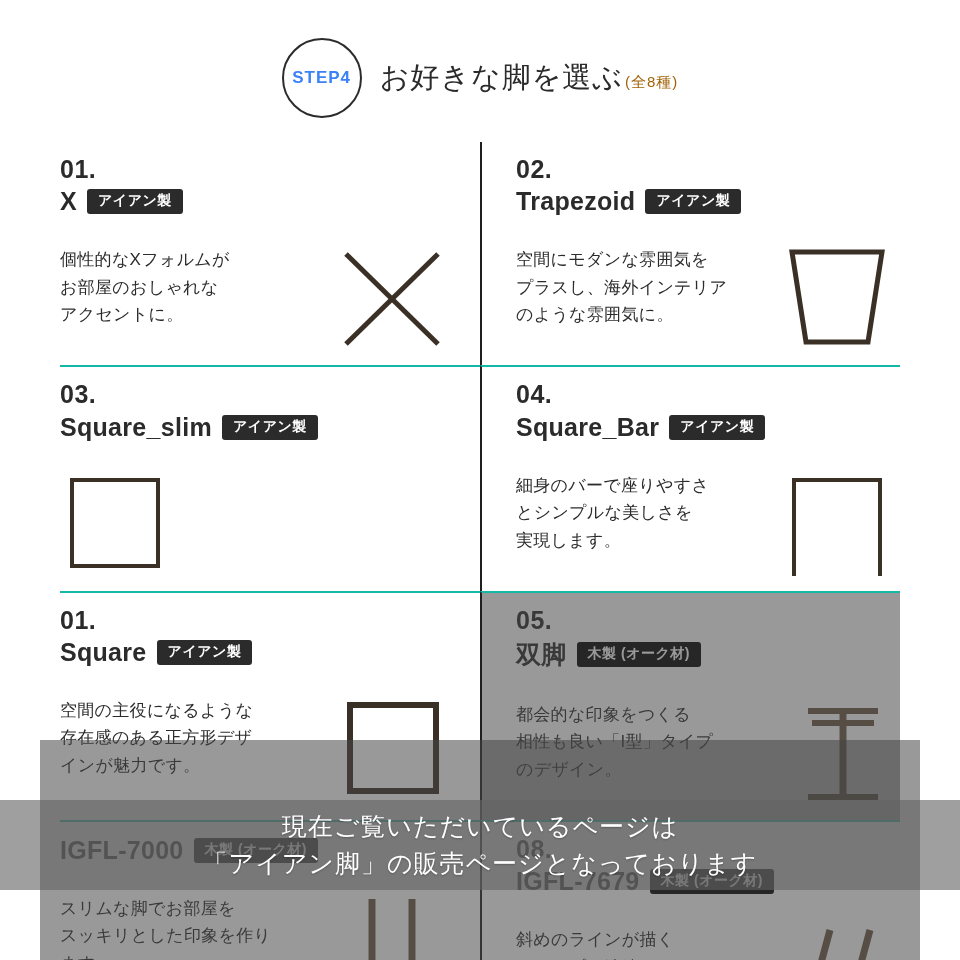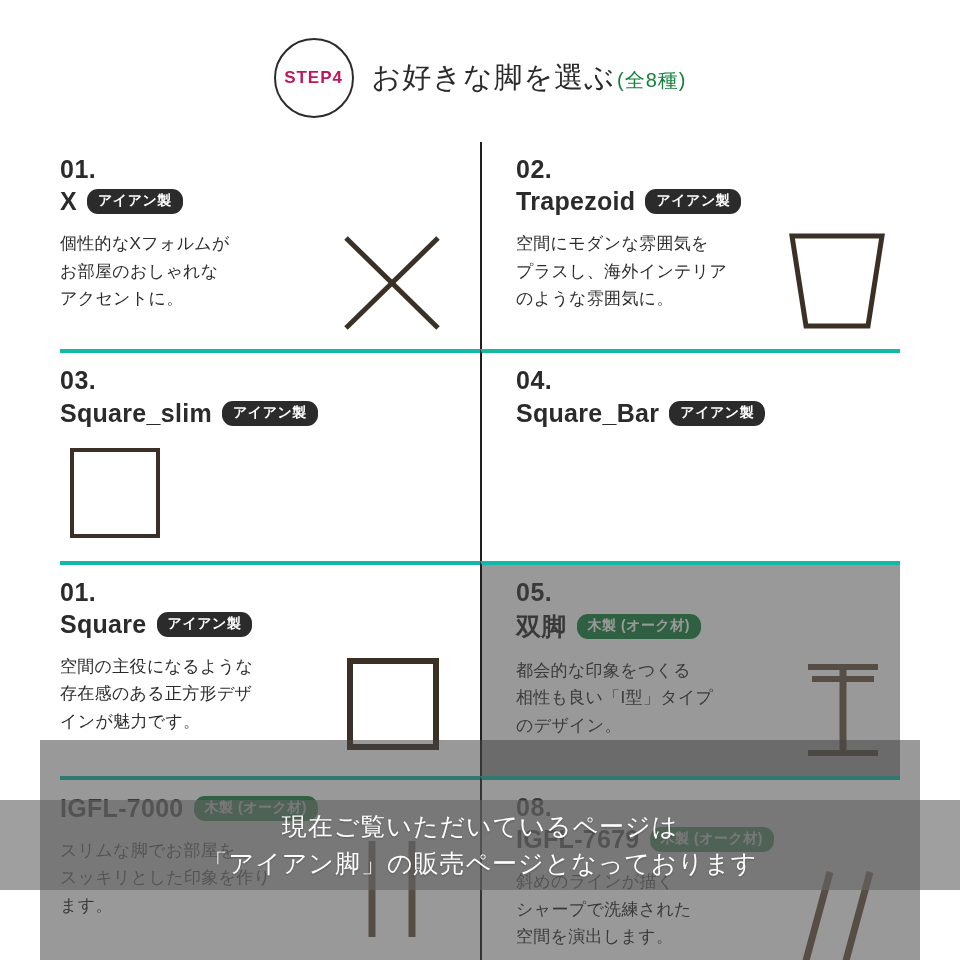--- a/index.html
+++ b/index.html
@@ -26,51 +26,51 @@
     padding-bottom: 14px;
   }
   .step-badge {
     width: 80px; height: 80px;
     border: 2px solid #2b2b2b;
     border-radius: 50%;
     display: flex; align-items: center; justify-content: center;
     font-size: 17px;
     letter-spacing: 1px;
     font-weight: 700;
-    color: #be185d;
+    color: #3b82f6;
   }
   .header-title {
     font-size: 29px;
     letter-spacing: 1px;
     color: #2b2b2b;
     display: flex;
     align-items: baseline;
     gap: 2px;
   }
   .header-sub {
-    font-size: 20px;
-    color: #15803d;
+    font-size: 15px;
+    color: #a16207;
   }
 
   
   .grid {
     position: relative;
     margin: 10px 60px 0 60px;
     width: 840px;
     display: grid;
     grid-template-columns: 1fr 1fr;
   }
   .cell {
     position: relative;
     padding: 12px 2px 14px 0;
     min-height: 204px;
   }
   .cell.left  { padding-right: 26px; }
   .cell.right { padding-left: 34px; border-left: 2px solid #1f1f1f; }
-  .cell.rowline { border-top: 4px solid #14b8a6; }
+  .cell.rowline { border-top: 2px solid #14b8a6; }
 
   .num {
     font-size: 25px;
     font-weight: 700;
     letter-spacing: 0.5px;
     line-height: 1.25;
   }
   .name-row {
     display: flex;
     align-items: center;
@@ -81,31 +81,31 @@
     font-size: 25px;
     font-weight: 700;
     letter-spacing: 0.3px;
   }
   .tag {
     display: inline-block;
     background: #2b2b2b;
     color: #ffffff;
     font-size: 14px;
     font-weight: 700;
-    border-radius: 11px;
+    border-radius: 3px;
     padding: 3px 11px 4px 11px;
     white-space: nowrap;
     letter-spacing: 0.5px;
   }
-  .tag.wood { background: #15803d; }
+  .tag.wood { background: #000000; }
   .body {
     display: flex;
     align-items: flex-start;
     justify-content: space-between;
-    margin-top: 14px;
+    margin-top: 30px;
   }
   .desc {
     font-size: 17px;
     line-height: 1.62;
     letter-spacing: 0.3px;
     white-space: pre-line;
     max-width: 250px;
   }
   .fig {
     width: 110px;
@@ -217,20 +217,30 @@
         </div>
       </div>
     </div>
 
     <div class="cell right rowline">
       <div class="num">04.</div>
       <div class="name-row">
         <span class="name">Square_Bar</span>
         <span class="tag">アイアン製</span>
       </div>
+      <div class="body">
+        <div class="desc">細身のバーで座りやすさ
+とシンプルな美しさを
+実現します。</div>
+        <div class="fig">
+          <svg width="110" height="105" viewBox="0 0 110 105">
+            <path d="M12,104 L12,8 L98,8 L98,104" fill="none" stroke="#3b3025" stroke-width="4"></path>
+          </svg>
+        </div>
+      </div>
     </div>
 
     <div class="cell left rowline">
       <div class="num">01.</div>
       <div class="name-row">
         <span class="name">Square</span>
         <span class="tag">アイアン製</span>
       </div>
       <div class="body">
         <div class="desc">空間の主役になるような

